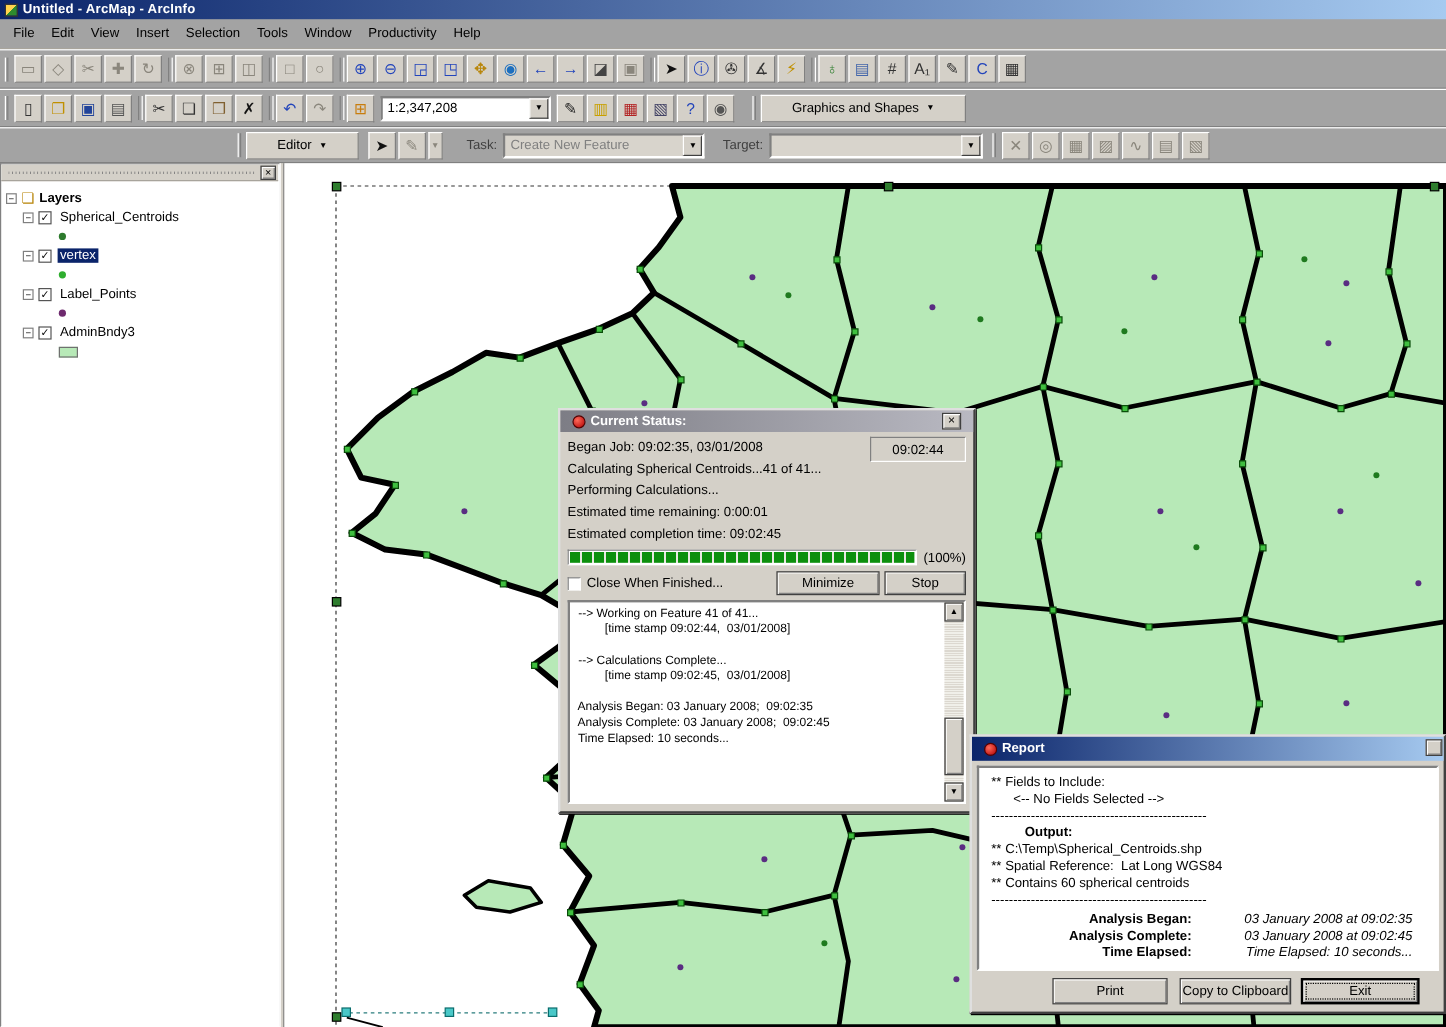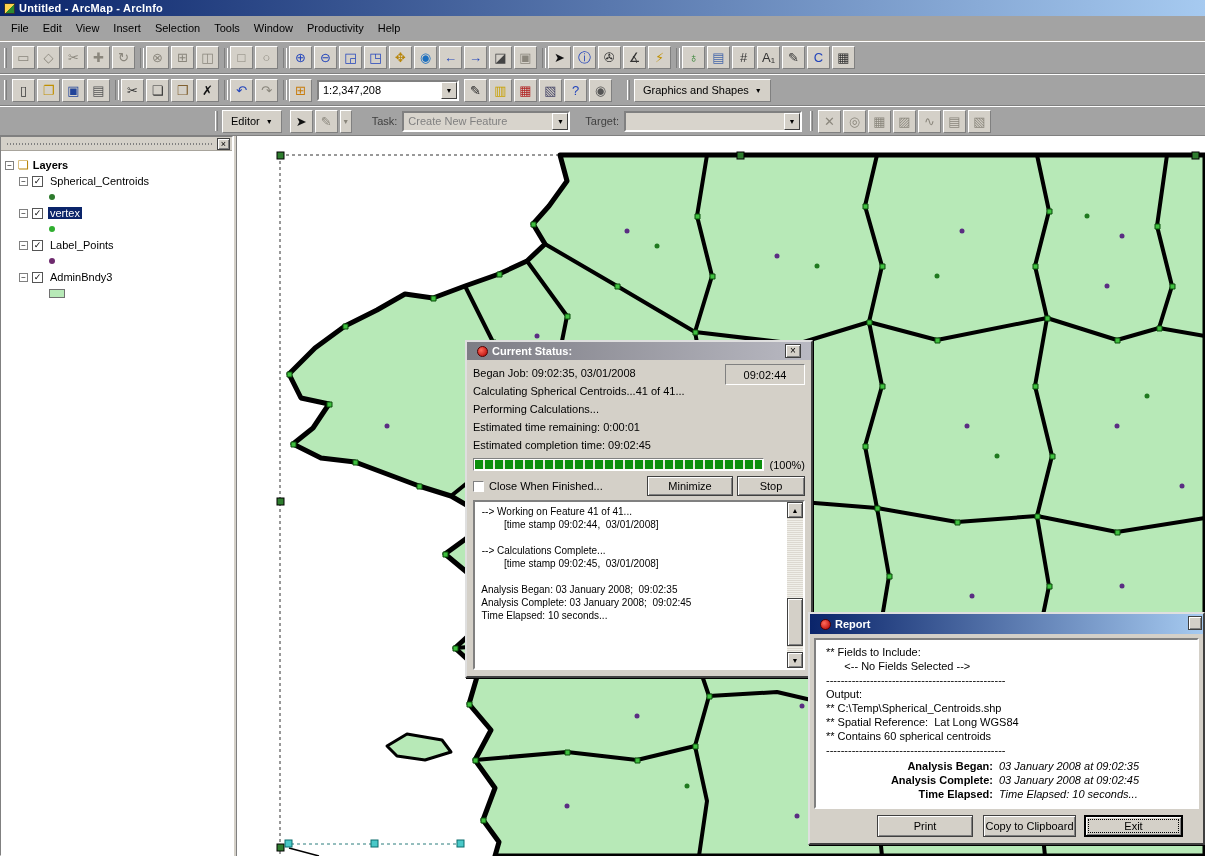--- a/index.html
+++ b/index.html
@@ -37,21 +37,21 @@
 
   .combo { display:inline-flex; align-items:stretch; background:#fff; height:21px;
     border:2px solid; border-color:#808080 #ffffff #ffffff #808080; }
   .combo .combo-text { flex:1; display:flex; align-items:center; padding:0 4px; white-space:nowrap; overflow:hidden; }
   .combo .combo-arrow { width:16px; display:flex; align-items:center; justify-content:center; font-size:7px;
     background:#d4d0c8; border:1px solid; border-color:#ffffff #404040 #404040 #ffffff; }
   .combo.disabled { background:#d8d4cc; }
   .combo.disabled .combo-text { color:#808080; }
 
   .flat-label { padding:0 5px; color:#404040; }
-  .text-tbtn { height:23px; display:inline-flex; align-items:center; gap:6px; padding:0 8px;
+  .text-tbtn { height:23px; display:inline-flex; align-items:center; gap:6px; padding:0 25px;
     background:#d4d0c8; border:1px solid; border-color:#ffffff #808080 #808080 #ffffff; }
   .text-tbtn .dd { font-size:7px; }
 
   
   .main { display:flex; height:720px; }
   .toc { width:233px; background:#ffffff; border:1px solid; border-color:#808080 #fff #fff #808080; position:relative; overflow:hidden; }
   .toc-header { height:14px; background:#d4d0c8; border-bottom:1px solid #a8a49c; display:flex; align-items:center; justify-content:flex-end; padding:1px 2px; }
   .toc-grip { flex:1; height:8px; margin:0 4px;
     background-image:repeating-linear-gradient(90deg,#808080 0 1px,transparent 1px 3px);
     background-size:3px 2px; background-repeat:repeat-x; background-position:0 3px; }
@@ -102,22 +102,22 @@
   .scroll-btn { width:16px; height:16px; font-size:7px; }
   .scroll-track { flex:1; position:relative; }
   .scroll-thumb { position:absolute; left:0; bottom:6px; width:16px; height:48px; }
 
   
   .report-dialog { left:808px; top:612px; width:397px; height:233px; }
   .rpt-title-btn { position:absolute; right:1px; top:2px; width:14px; height:14px; }
   .rpt-body { position:absolute; left:4px; right:4px; top:24px; bottom:34px; background:#fff;
     border:2px solid; border-color:#808080 #ffffff #ffffff #808080; padding:5px 10px; overflow:hidden; }
   .rpt-line { white-space:pre; line-height:14px; }
-  .rpt-line.bold { font-weight:normal; }
-  .rpt-summary { margin-top:2px; }
+  .rpt-line.bold { font-weight:bold;margin-left:28px; }
+  .rpt-summary { margin-top:2px;text-align:right; }
   .rpt-sum-row { display:flex; justify-content:flex-end; line-height:14px; padding-right:10px; }
   .rpt-sum-label { font-weight:bold; margin-right:6px; }
   .rpt-sum-value { font-style:italic; width:178px; }
   .rpt-buttons { position:absolute; bottom:6px; left:0; right:0; height:22px; }
   .rpt-btn { position:absolute; height:22px; }
   .rpt-print { left:67px; width:96px; }
   .rpt-copy { left:173px; width:93px; }
   .rpt-exit { left:274px; width:99px; }
 </style>
 </head>

